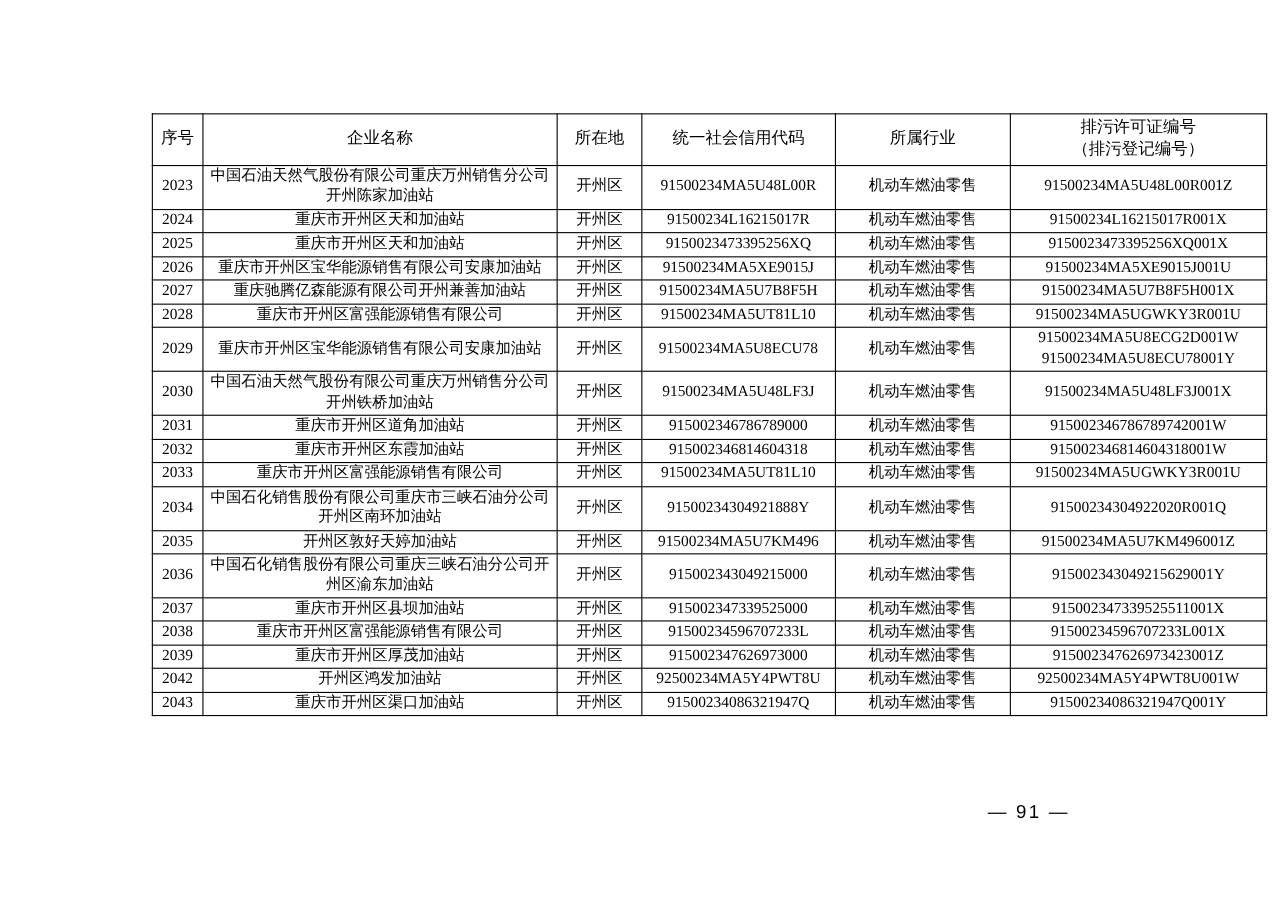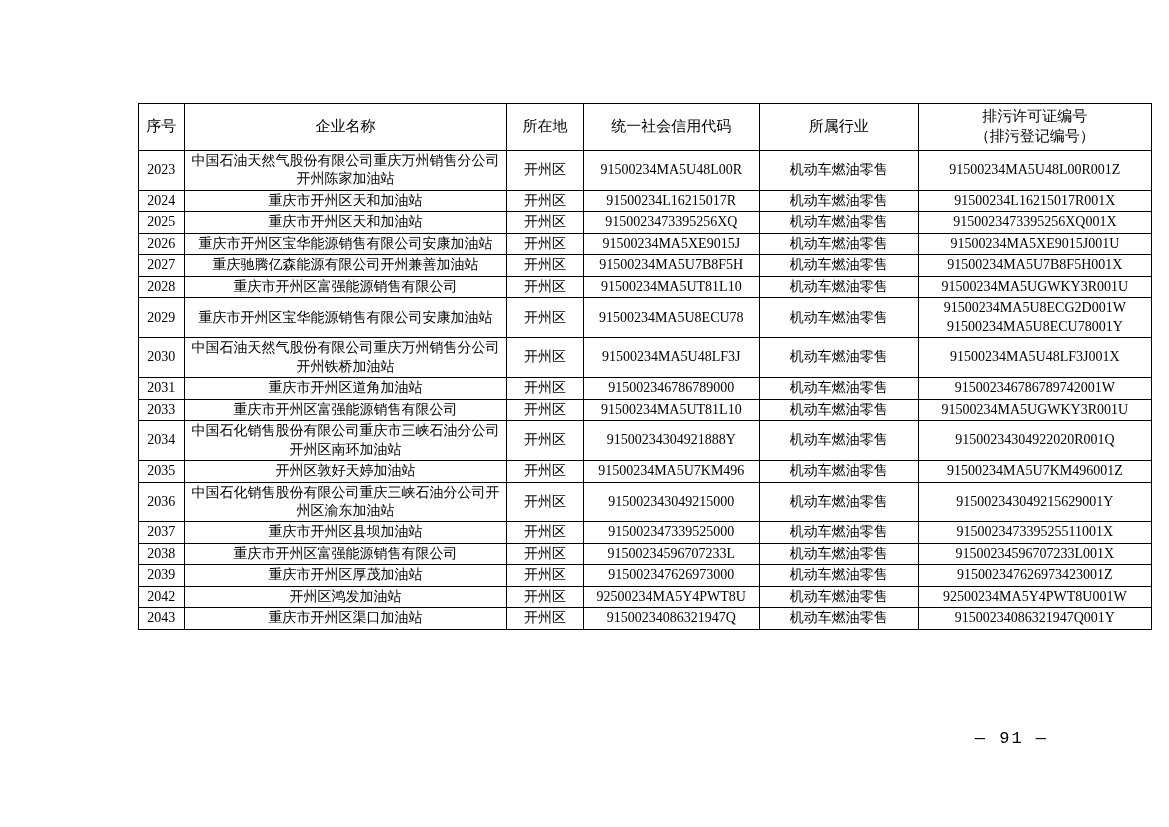--- a/index.html
+++ b/index.html
@@ -39,24 +39,24 @@
   .col-no      { width: 40px;  }
   .col-name    { width: 282px; }
   .col-loc     { width: 67px;  }
   .col-code    { width: 154px; }
   .col-ind     { width: 139px; }
   .col-permit  { width: 204px; }
   .page-footer {
     position: absolute;
     left: 898px; top: 729px;
     width: 150px;
-    text-align: right;
+    text-align: left;
     font-size: 17px;
     letter-spacing: 2px;
-    font-family: Liberation Mono, monospace;
+    font-family: Liberation Sans, sans-serif;
   }
 </style>
 </head>
 <body>
 
 <div class="table-wrap">
   <table class="permit-table">
     <colgroup>
       <col class="col-no">
         <col class="col-name">
@@ -152,20 +152,28 @@
 
   <tr>
     <td>2031</td>
     <td>重庆市开州区道角加油站</td>
     <td>开州区</td>
     <td>915002346786789000</td>
     <td>机动车燃油零售</td>
     <td>915002346786789742001W</td>
   </tr>
 
+  <tr>
+    <td>2032</td>
+    <td>重庆市开州区东霞加油站</td>
+    <td>开州区</td>
+    <td>915002346814604318</td>
+    <td>机动车燃油零售</td>
+    <td>915002346814604318001W</td>
+  </tr>
 
   <tr>
     <td>2033</td>
     <td>重庆市开州区富强能源销售有限公司</td>
     <td>开州区</td>
     <td>91500234MA5UT81L10</td>
     <td>机动车燃油零售</td>
     <td>91500234MA5UGWKY3R001U</td>
   </tr>
 

